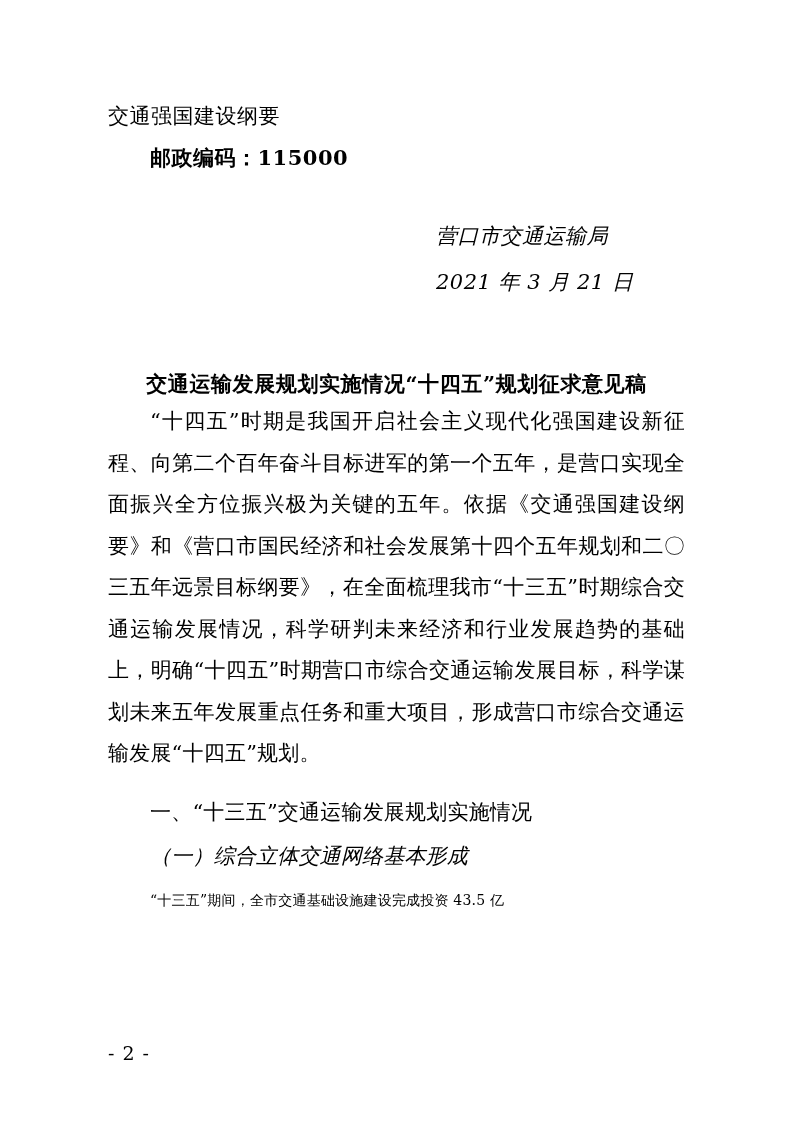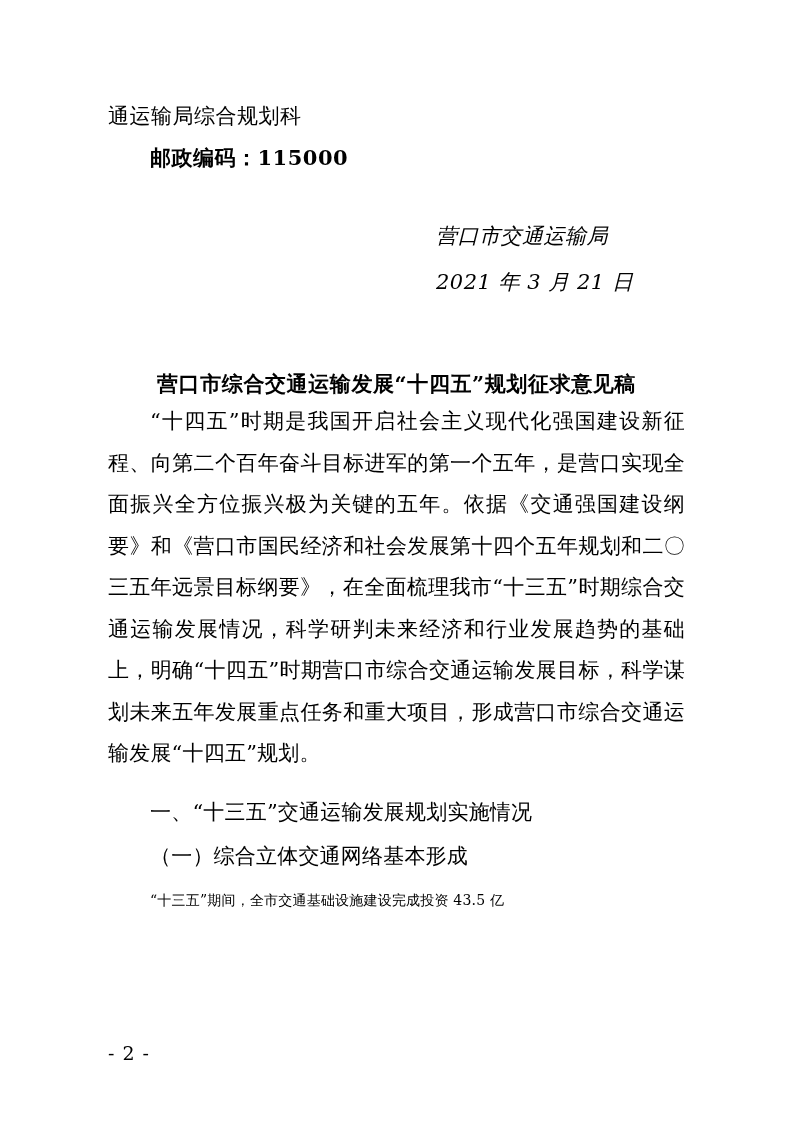--- a/index.html
+++ b/index.html
@@ -68,20 +68,21 @@
     line-height: 42px;
     text-indent: 42px;
     letter-spacing: 0.2px;
   }
   .heading-2 {
     margin-top: 2px;
     font-size: 21px;
     line-height: 42px;
     text-indent: 42px;
     letter-spacing: 0.2px;
+    font-style: italic;
   }
   .para-tail {
     margin-top: 2px;
     font-size: 14px;
     line-height: 42px;
     text-indent: 42px;
     letter-spacing: 0.2px;
     white-space: nowrap;
   }
   .page-number {
@@ -90,29 +91,29 @@
     bottom: 58px;
     font-size: 19px;
     letter-spacing: 1px;
   }
 </style>
 </head>
 <body>
 
 <div class="page">
 
-  <div class="line indent1">通运输局综合规划科</div>
+  <div class="line indent1">交通强国建设纲要</div>
   <div class="line indent2">邮政编码：115000</div>
 
   <div class="right-block">
     <div class="line">营口市交通运输局</div>
     <div class="line">2021 年 3 月 21 日</div>
   </div>
 
-  <div class="doc-title">营口市综合交通运输发展“十四五”规划征求意见稿</div>
+  <div class="doc-title">交通运输发展规划实施情况“十四五”规划征求意见稿</div>
 
   <div class="body-para">“十四五”时期是我国开启社会主义现代化强国建设新征程、向第二个百年奋斗目标进军的第一个五年，是营口实现全面振兴全方位振兴极为关键的五年。依据《交通强国建设纲要》和《营口市国民经济和社会发展第十四个五年规划和二〇三五年远景目标纲要》，在全面梳理我市“十三五”时期综合交通运输发展情况，科学研判未来经济和行业发展趋势的基础上，明确“十四五”时期营口市综合交通运输发展目标，科学谋划未来五年发展重点任务和重大项目，形成营口市综合交通运输发展“十四五”规划。</div>
 
   <div class="heading-1">一、“十三五”交通运输发展规划实施情况</div>
 
   <div class="heading-2">（一）综合立体交通网络基本形成</div>
 
   <div class="para-tail">“十三五”期间，全市交通基础设施建设完成投资 43.5 亿</div>
 
   <div class="page-number">- 2 -</div>

